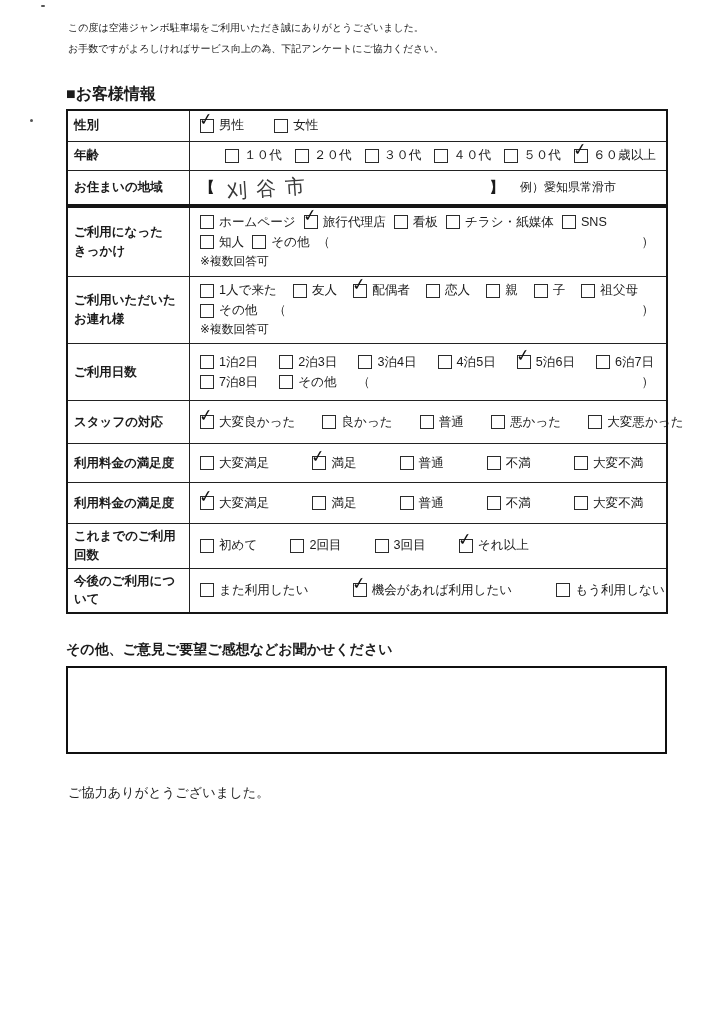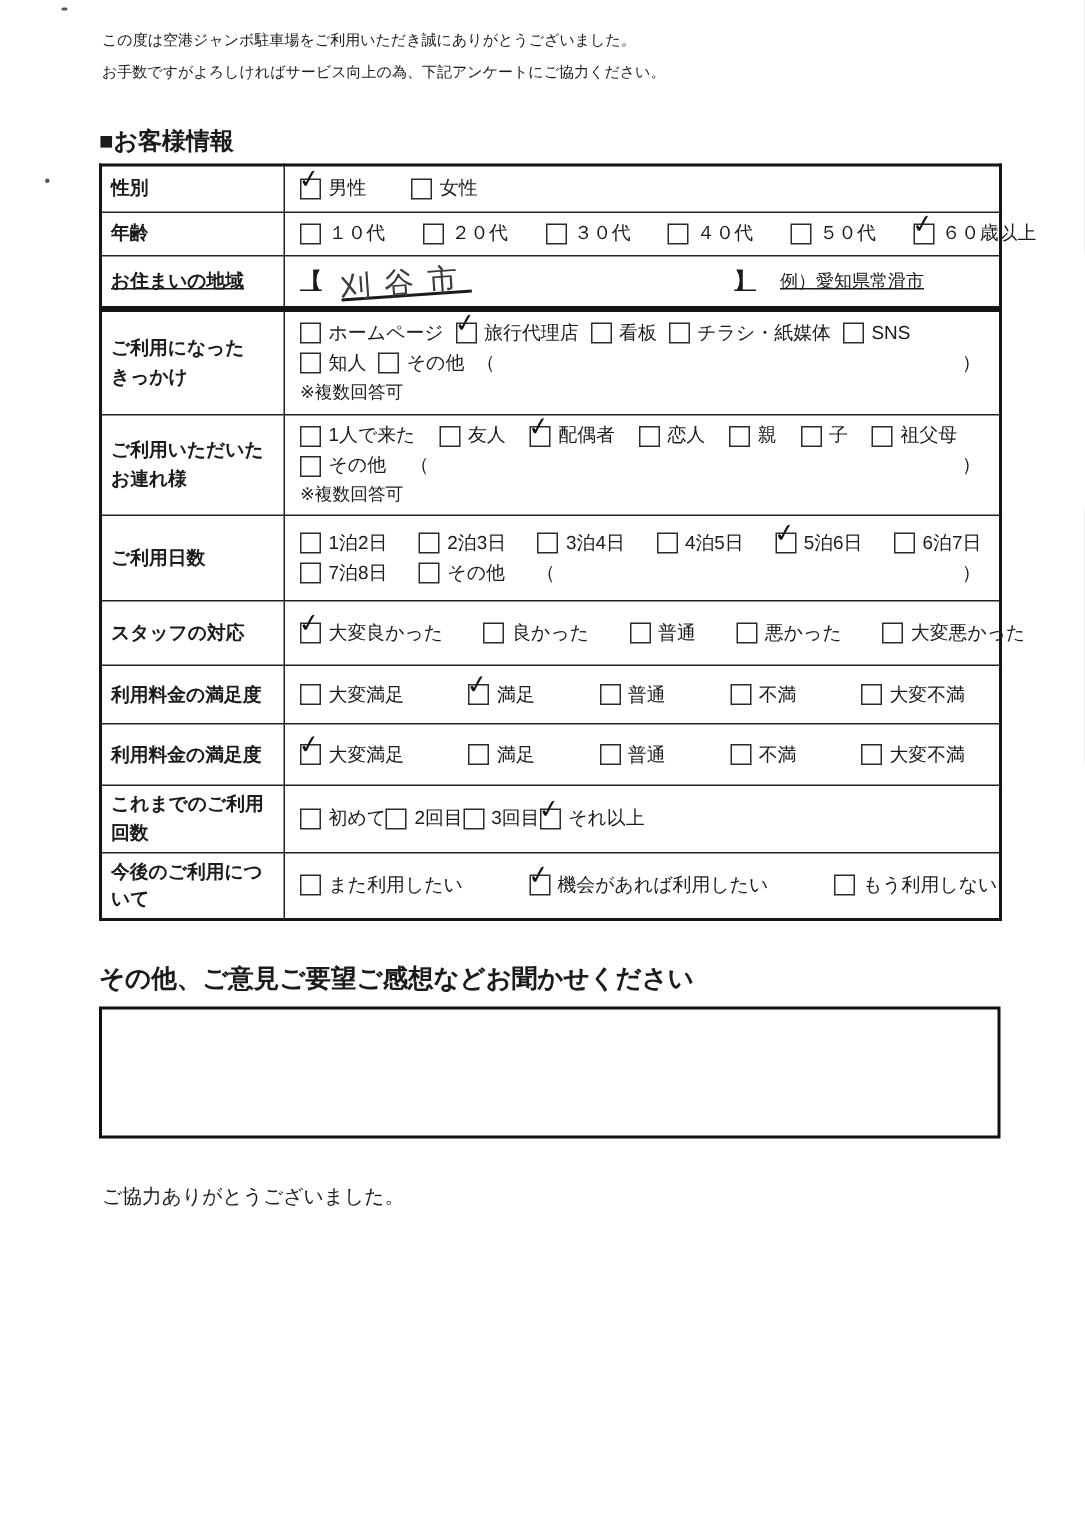--- a/index.html
+++ b/index.html
@@ -19,36 +19,36 @@
   .line + .line{margin-top:3px;}
   .opt{display:inline-flex;align-items:center;}
   .box{position:relative;width:12px;height:12px;border:1.5px solid #2b2b2b;margin-right:5px;flex:none;background:#fff;}
   .tick{position:absolute;top:-9px;left:-2px;font-size:17px;font-weight:700;color:#101010;
         transform:rotate(-8deg);line-height:1;}
   .olabel{font-size:12.6px;white-space:nowrap;}
   .txt{font-size:12.6px;}
   .note{font-size:11.8px;}
   .right{margin-left:auto;margin-right:2px;}
   
-  #t1 tr.r0{height:31px;} #t1 tr.r1{height:29px;} #t1 tr.r2{height:33px;text-decoration:underline;}
-  #t1 tr.r0 .line{gap:30px;} #t1 tr.r1 .line{gap:25px;}
+  #t1 tr.r0{height:31px;} #t1 tr.r1{height:29px;} #t1 tr.r2{height:33px;}
+  #t1 tr.r0 .line{gap:30px;} #t1 tr.r1 .line{gap:13px;margin-left:25px;}
   #t2 tr.r0{height:70px;} #t2 tr.r1{height:67px;} #t2 tr.r2{height:57px;}
   #t2 tr.r3{height:43px;} #t2 tr.r4{height:39px;} #t2 tr.r5{height:41px;}
   #t2 tr.r6{height:40px;} #t2 tr.r7{height:28px;padding-left:28px;}
   #t2 tr.r0 .line{gap:8px;} #t2 tr.r1 .line{gap:16px;} #t2 tr.r2 .line{gap:21px;}
   #t2 tr.r3 .line{gap:27px;} #t2 tr.r4 .line{gap:43px;} #t2 tr.r5 .line{gap:43px;}
-  #t2 tr.r6 .line{} #t2 tr.r7 .line{gap:44px;}
+  #t2 tr.r6 .line{gap:33px;} #t2 tr.r7 .line{gap:44px;}
   
   .bracket{font-size:14.5px;font-weight:700;}
   .handwrite{font-size:20px;letter-spacing:9px;color:#3a3a3a;font-weight:500;
              transform:rotate(-4deg) translateY(1px);margin-left:12px;white-space:nowrap;}
   .bracket.close{margin-left:auto;}
   .example{margin-left:16px;margin-right:40px;font-size:12px;white-space:nowrap;}
   
-  .comment-label{margin:27px 0 7px 66px;font-weight:700;font-size:17px;}
+  .comment-label{margin:27px 0 7px 66px;font-weight:700;font-size:14px;}
   .comment-box{margin-left:66px;width:597px;height:84px;border:2.6px solid #101010;background:#fff;}
   .closing{margin:30px 0 0 68px;font-size:13.2px;}
   
   .artifact{position:absolute;background:#555;}
   .a1{left:41px;top:5px;width:4px;height:2px;border-radius:1px;}
   .a2{left:30px;top:119px;width:3px;height:3px;border-radius:50%;}
 </style>
 </head>
 <body>
 

